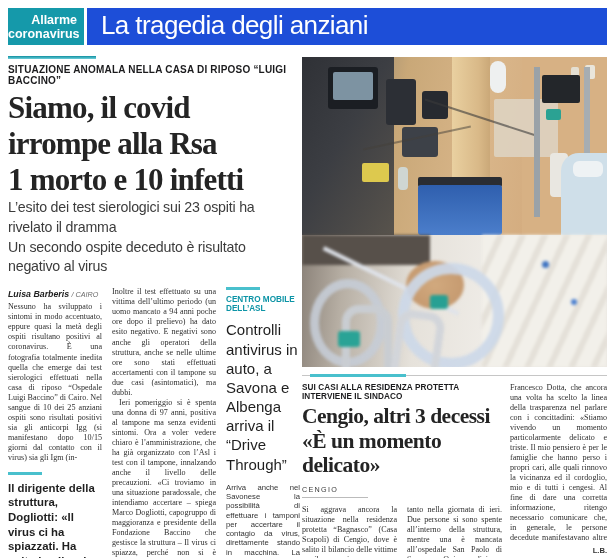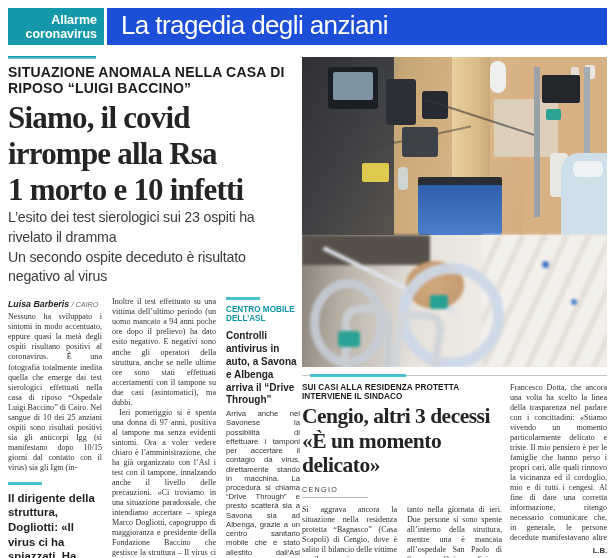--- a/index.html
+++ b/index.html
@@ -3,48 +3,48 @@
 <meta charset="utf-8">
 <style>
   html,body{margin:0;padding:0;}
   body{
     width:615px;height:558px;position:relative;overflow:hidden;
     background:#ffffff;color:#262626;
     font-family:"Liberation Sans",sans-serif;
   }
   
   .banner{position:absolute;left:8px;top:8px;width:599px;height:37px;display:flex;}
-  .badge{width:96px;background:#1599aa;color:#fff;font-weight:bold;font-size:12.5px;
+  .badge{width:76px;background:#1599aa;color:#fff;font-weight:bold;font-size:12.5px;
     line-height:1.12;text-align:right;padding:5px 7px 0 0;box-sizing:border-box;}
   .bar{flex:1;margin-left:3px;background:#1d4ed8;color:#fff;font-size:26px;
     padding:2px 0 0 14px;box-sizing:border-box;letter-spacing:-0.6px;font-weight:normal;}
   
   .main{position:absolute;left:8px;top:56px;width:292px;height:502px;overflow:hidden;}
   .toprule{width:88px;height:3px;background:linear-gradient(#0f8fa0,#6fd0db);margin-bottom:5px;}
-  .kicker{font-size:14px;font-weight:bold;letter-spacing:0.2px;color:#1b1b1d;}
+  .kicker{font-size:10px;font-weight:bold;letter-spacing:0.2px;color:#1b1b1d;}
   .headline{font-family:"Liberation Serif",serif;font-size:31px;font-weight:bold;
     line-height:1.16;letter-spacing:-0.8px;color:#242424;margin-top:4px;}
   .subhead{font-size:14.2px;line-height:1.4;color:#3c3c3c;letter-spacing:-0.2px;}
   .cols{display:flex;gap:10px;margin-top:10px;height:306px;overflow:hidden;}
   .c1{width:94px;} .c2{width:104px;} .c3{width:74px;position:relative;height:306px;overflow:hidden;}
   .byline{font-size:8.5px;margin:2px 0 3px 0;color:#222;font-style:italic;}
   .byline .nm{font-weight:bold;font-size:8.8px;}
   .byline .pl{font-size:7.2px;color:#6a6a6a;}
   .bodytext{font-family:"Liberation Serif",serif;font-size:8.1px;line-height:1.24;
     text-align:justify;color:#2e2e2e;}
   .bodytext p{margin:0;}
   .bodytext p + p{text-indent:7px;}
   .qrule{width:34px;height:3px;background:#49c0cd;}
   .quote{font-size:11.4px;font-weight:bold;line-height:1.28;color:#1f1f1f;
     font-family:"Liberation Sans",sans-serif;text-align:left;margin:6px 0;}
   .quote-block{margin:9px 0 8px 0;}
   
   .sb-rule{width:34px;height:3px;background:#49c0cd;margin-bottom:5px;}
   .sb-label{color:#0d94a6;font-weight:bold;font-size:8.2px;margin-bottom:7px;}
-  .sb-title{font-size:10px;font-weight:bold;line-height:1.28;color:#1f1f1f;margin-bottom:2px;}
+  .sb-title{font-size:15px;font-weight:normal;line-height:1.28;color:#1f1f1f;margin-bottom:9px;}
   .sb-body{font-size:7.7px;line-height:1.2;text-align:justify;color:#333;max-height:206px;overflow:hidden;}
   .sig{position:absolute;bottom:0;right:0;font-size:7.6px;color:#333;background:#fff;padding:1px 0 0 5px;font-weight:bold;}
   
   .photo{position:absolute;left:302px;top:57px;width:305px;height:310px;overflow:hidden;background:#cfa97e;}
   .photo *{position:absolute;}
   .ph-top{left:0;top:0;width:305px;height:178px;
     background:linear-gradient(100deg,#6e6a63 0%,#8a7f6e 12%,#c9a878 32%,#d9b68a 58%,#d2a97c 82%,#c89f74 100%);}
   .wall-right{right:0;top:0;width:85px;height:178px;background:#d7b184;}
   .outlet1{right:12px;top:8px;width:10px;height:14px;background:#e9e5da;border-radius:2px;}
   .outlet2{right:28px;top:10px;width:8px;height:12px;background:#e4dfd2;border-radius:2px;}

